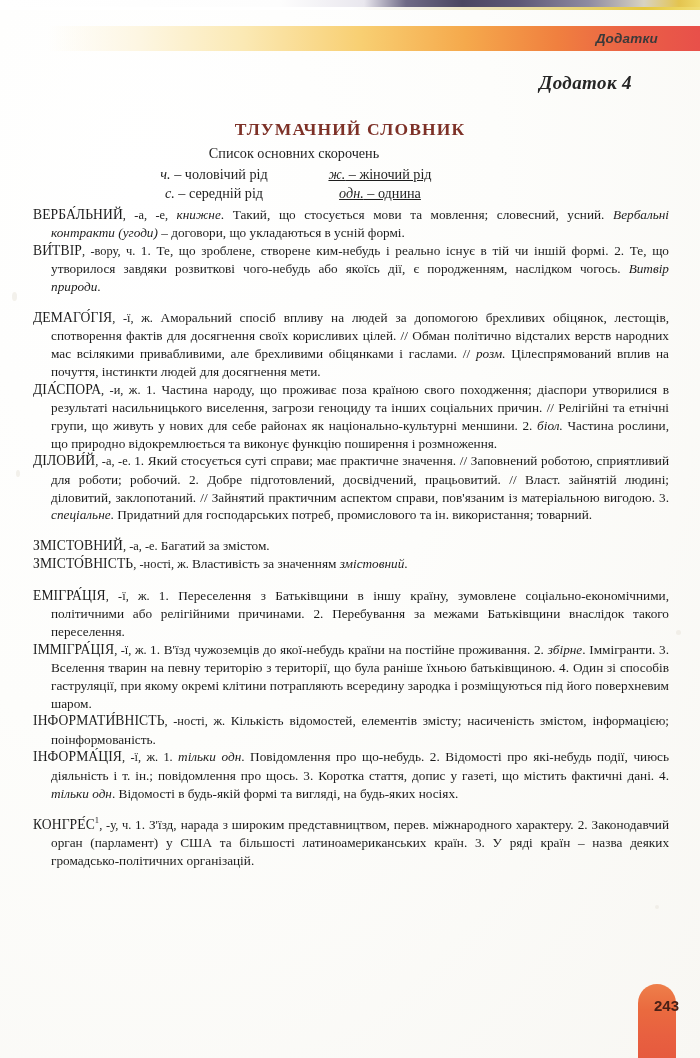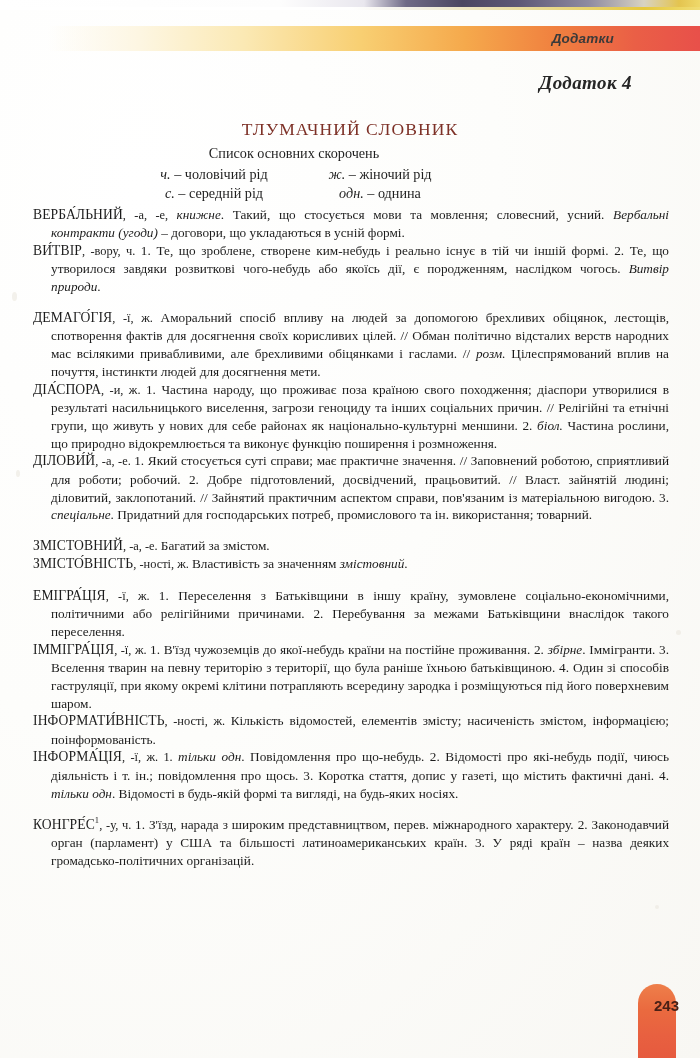--- a/index.html
+++ b/index.html
@@ -58,21 +58,21 @@
       #fdf6e2 14%,
       #fbe9b4 30%,
       #f8cf72 48%,
       #f5a94c 64%,
       #f0803f 78%,
       #ea5f46 90%,
       #e8504a 100%);
     display: flex;
     align-items: center;
     justify-content: flex-end;
-    padding-right: 86px;
+    padding-right: 42px;
   }
   .banner-label {
     font-family: "Liberation Sans", "DejaVu Sans", sans-serif;
     font-style: italic;
     font-weight: bold;
     font-size: 13.5px;
     color: #3a3a3a;
     letter-spacing: .2px;
     white-space: nowrap;
   }
@@ -91,21 +91,21 @@
   }
 
   
   .doc-title {
     position: absolute;
     top: 107px;
     left: 0;
     width: 700px;
     text-align: center;
     font-family: "Liberation Serif", serif;
-    font-weight: normal;
+    font-weight: bold;
     font-size: 17.5px;
     letter-spacing: 1.1px;
     color: #7d3127;
   }
 
   
   .abbrev {
     position: absolute;
     top: 144px;
     left: 0;
@@ -118,21 +118,21 @@
   .abbrev-heading { margin-bottom: 1px; }
   .abbrev-row {
     display: flex;
     justify-content: center;
     white-space: pre;
   }
   .abbrev-cell {
     width: 172px;
     text-align: center;
   }
-  .abbrev-cell.right { width: 160px; }
+  .abbrev-cell.right { width: 160px; text-decoration: underline; }
   .ab { font-style: italic; }
 
   
   .glossary {
     position: absolute;
     top: 206px;
     left: 33px;
     width: 636px;
     font-size: 13.25px;
     line-height: 1.345;

